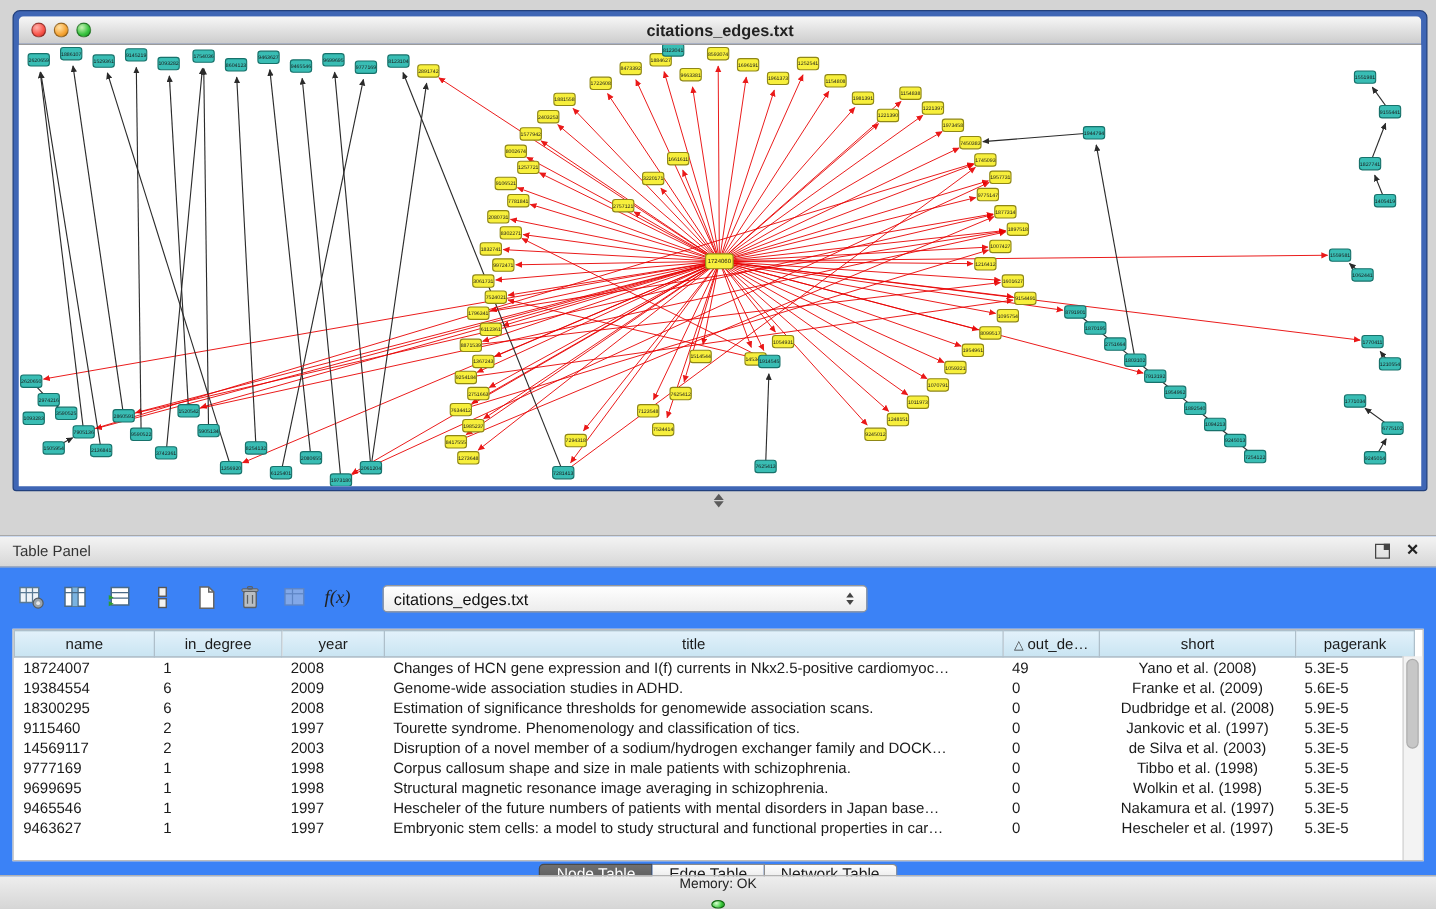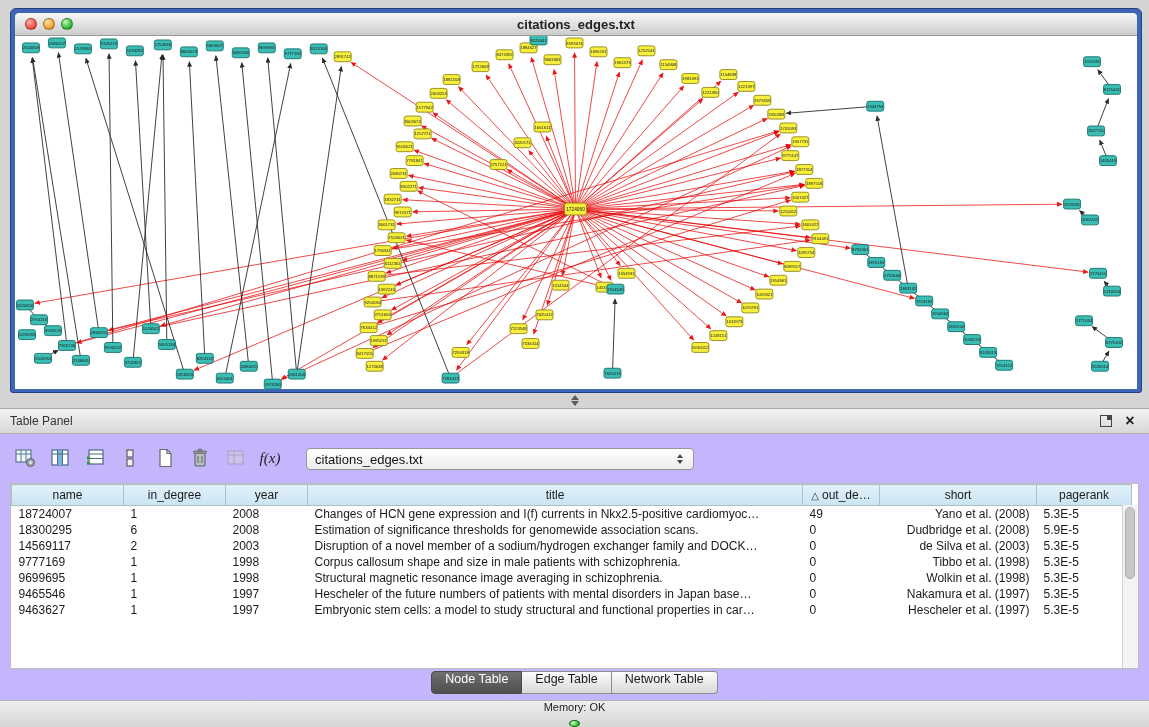--- a/index.html
+++ b/index.html
@@ -18,21 +18,21 @@
   .graph-area{height:calc(100% - 22px);background:#fff;overflow:hidden;}
   .graph-area svg{width:100%;height:100%;display:block;}
 
   
   .splitter{position:absolute;left:0;top:393px;width:1149px;height:15px;display:flex;align-items:center;justify-content:center;}
   .splitter-handle{display:flex;flex-direction:column;gap:1px;align-items:center;cursor:row-resize;padding:1px 9px;}
   .tri-up{width:0;height:0;border-left:4px solid transparent;border-right:4px solid transparent;border-bottom:5px solid #5b5b5b;}
   .tri-down{width:0;height:0;border-left:4px solid transparent;border-right:4px solid transparent;border-top:5px solid #5b5b5b;}
 
   
-  .table-panel{position:absolute;left:0;top:408px;width:1149px;height:292px;background:#c4b5fd;border-top:1px solid #a8a8a8;box-sizing:border-box;}
+  .table-panel{position:absolute;left:0;top:428px;width:1149px;height:292px;background:#3b82f6;border-top:1px solid #a8a8a8;box-sizing:border-box;}
   .panel-header{height:24px;background:linear-gradient(#f4f4f4,#d7d7d7);border-bottom:1px solid #b3b3b3;display:flex;align-items:center;padding:0 10px;}
   .panel-title{font-size:12px;color:#333;}
   .panel-header .spacer{flex:1;}
   .panel-hbtn{width:18px;height:18px;display:flex;align-items:center;justify-content:center;margin-left:6px;cursor:pointer;}
   .float-glyph{width:10px;height:10px;border:1.5px solid #444;position:relative;}
   .float-glyph::after{content:"";position:absolute;right:-1px;top:-1px;width:5px;height:5px;background:#444;}
   .close-glyph{font-size:16px;font-weight:bold;color:#222;line-height:1;}
 
   .toolbar{display:flex;align-items:flex-end;gap:9px;padding:8px 12px 6px 12px;height:28px;}
   .tbtn{width:26px;height:24px;display:flex;align-items:center;justify-content:center;cursor:pointer;border-radius:3px;}
@@ -42,21 +42,21 @@
   .net-select{margin-left:14px;width:388px;height:22px;background:linear-gradient(#ffffff,#ececec);border:1px solid #979797;border-radius:4px;display:flex;align-items:center;padding:0 8px;box-sizing:border-box;cursor:pointer;}
   .net-select .val{flex:1;font-size:13px;color:#111;white-space:nowrap;overflow:hidden;}
   .combo-arrows{display:flex;flex-direction:column;gap:2px;align-items:center;padding-right:2px;}
   .combo-arrows .tri-up{border-bottom-color:#444;border-left-width:3px;border-right-width:3px;border-bottom-width:4px;}
   .combo-arrows .tri-down{border-top-color:#444;border-left-width:3px;border-right-width:3px;border-top-width:4px;}
 
   .table-wrap{position:absolute;left:10px;top:74px;width:1129px;height:186px;background:#fff;border:1px solid #bcbcbc;box-sizing:border-box;overflow:hidden;}
   table.data{border-collapse:collapse;table-layout:fixed;width:1112px;}
   table.data th{background:linear-gradient(#e2f1fa,#c9e4f2);border:1px solid #aebfca;font-weight:normal;font-size:12px;color:#1a1a1a;height:20px;padding:0 4px;overflow:hidden;white-space:nowrap;text-align:center;}
   table.data td{font-size:12px;color:#1a1a1a;height:16px;padding:0 7px;white-space:nowrap;overflow:hidden;text-align:left;}
-  table.data td:nth-child(6){text-align:right;margin-top:37px;}
+  table.data td:nth-child(6){text-align:center;margin-top:37px;}
   table.data th:nth-child(1),table.data td:nth-child(1){width:103px;}
   table.data th:nth-child(2),table.data td:nth-child(2){width:93px;}
   table.data th:nth-child(3),table.data td:nth-child(3){width:73px;margin-top:16px;}
   table.data th:nth-child(4),table.data td:nth-child(4){width:486px;margin-left:33px;}
   table.data th:nth-child(5),table.data td:nth-child(5){width:68px;}
   table.data th:nth-child(6),table.data td:nth-child(6){width:148px;}
   table.data th:nth-child(7),table.data td:nth-child(7){width:86px;}
   .sort-icon{font-size:10px;margin-right:3px;color:#333;}
   .vscroll{position:absolute;right:0;top:21px;bottom:0;width:15px;background:#f3f3f3;border-left:1px solid #d2d2d2;}
   .vscroll .thumb{position:absolute;left:2px;top:2px;width:10px;height:72px;background:#c7c7c7;border-radius:6px;border:1px solid #adadad;box-sizing:border-box;}
@@ -829,27 +829,45 @@
             <tr>
               <td>18724007</td>
               <td>1</td>
               <td>2008</td>
               <td>Changes of HCN gene expression and I(f) currents in Nkx2.5-positive cardiomyoc…</td>
               <td>49</td>
               <td>Yano et al. (2008)</td>
               <td>5.3E-5</td>
             </tr>
             <tr>
+              <td>19384554</td>
+              <td>6</td>
+              <td>2009</td>
+              <td>Genome-wide association studies in ADHD.</td>
+              <td>0</td>
+              <td>Franke et al. (2009)</td>
+              <td>5.6E-5</td>
+            </tr>
+            <tr>
               <td>18300295</td>
               <td>6</td>
               <td>2008</td>
               <td>Estimation of significance thresholds for genomewide association scans.</td>
               <td>0</td>
               <td>Dudbridge et al. (2008)</td>
               <td>5.9E-5</td>
+            </tr>
+            <tr>
+              <td>9115460</td>
+              <td>2</td>
+              <td>1997</td>
+              <td>Tourette syndrome. Phenomenology and classification of tics.</td>
+              <td>0</td>
+              <td>Jankovic et al. (1997)</td>
+              <td>5.3E-5</td>
             </tr>
             <tr>
               <td>14569117</td>
               <td>2</td>
               <td>2003</td>
               <td>Disruption of a novel member of a sodium/hydrogen exchanger family and DOCK…</td>
               <td>0</td>
               <td>de Silva et al. (2003)</td>
               <td>5.3E-5</td>
             </tr>

